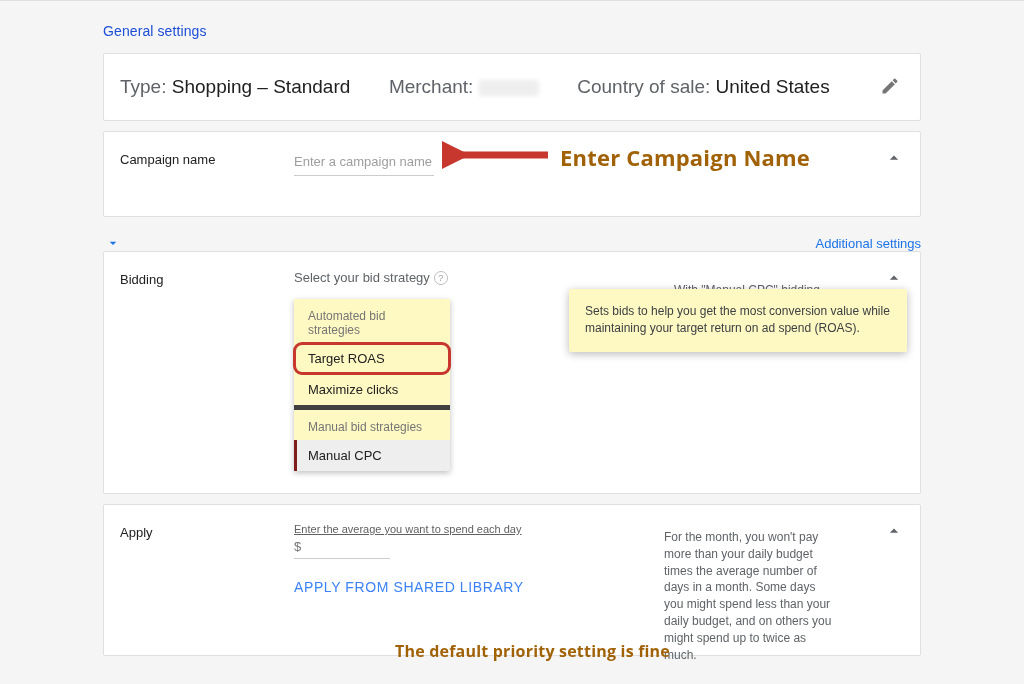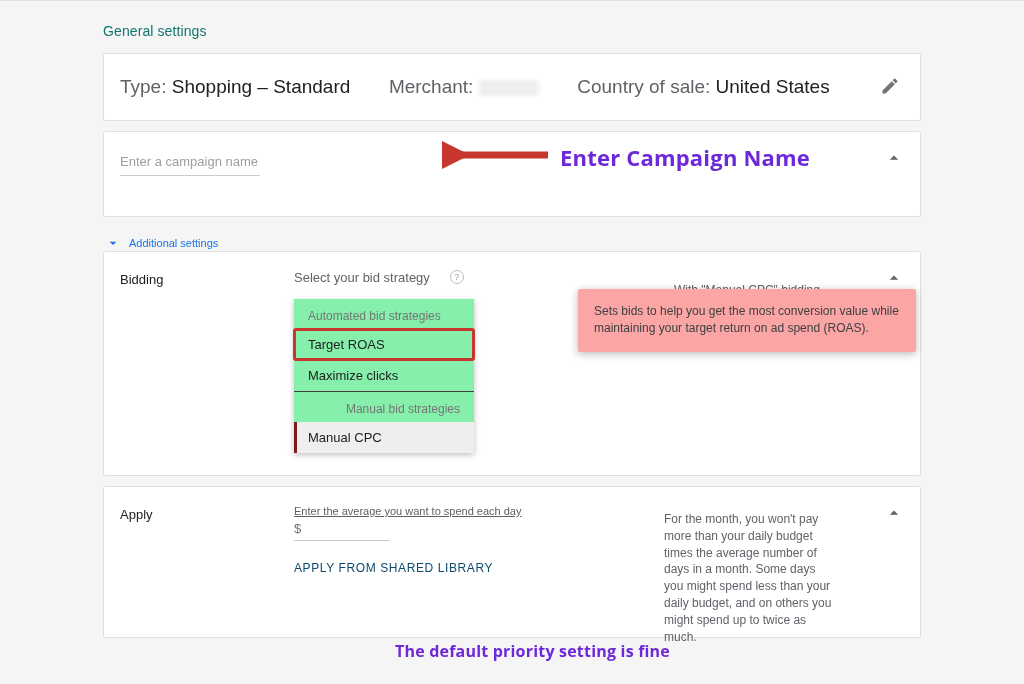--- a/index.html
+++ b/index.html
@@ -1,52 +1,52 @@
 <!DOCTYPE html>
 <html><head>
 <meta charset="utf-8">
 <style>
   * { box-sizing: border-box; margin: 0; padding: 0; }
   html, body { width: 1024px; height: 684px; font-family: "Helvetica Neue", Arial, sans-serif; background:#f5f5f5; color:#212121; overflow:hidden; }
   .page { padding: 0 0 0 0; border-top:1px solid #e0e0e0; }
   .container { width: 818px; margin-left: 103px; }
-  .section-title { font-size: 14px; font-weight:500; color:#0f766e; padding: 22px 0 14px 0; letter-spacing:0.1px;}
+  .section-title { font-size: 14px; font-weight:500; color:#1d4ed8; padding: 22px 0 14px 0; letter-spacing:0.1px;}
   .card { background:#fff; border:1px solid #e0e0e0; border-radius:2px; position:relative; }
   .row { display:flex; align-items:flex-start; padding: 18px 22px 18px 16px; position:relative; }
   .label-col { width: 174px; flex:none; font-size:13px; color:#212121; padding-top:2px; }
   .body-col { flex:1 1 auto; font-size:13px; color:#5f6368; position:relative; }
   .chev { position:absolute; right:16px; top:16px; color:#5f6368; }
   .chev svg { width:20px; height:20px; display:block; }
   .type-card .row { padding-top:22px; padding-bottom:22px; align-items:center;}
   .kv { font-size:19px; color:#5f6368; }
   .kv b { color:#212121; font-weight:400; }
   .kv .gap { display:inline-block; width:28px;}
   .blur { display:inline-block; width:60px; height:16px; background:#eee; filter:blur(2px); vertical-align:middle; border-radius:2px;}
   .pencil { position:absolute; right:20px; top:22px; color:#757575; }
   .pencil svg { width:20px; height:20px; }
   .input-line { border:none; border-bottom:1px solid #ccc; font-size:13px; padding:4px 0 6px 0; width:140px; outline:none; background:transparent; }
   .input-line::placeholder { color:#9e9e9e; }
-  .additional { display:flex; align-items:center; gap:8px; color:#1a73e8; font-size:11px; padding:18px 0 0 2px; cursor:pointer;}
+  .additional { display:flex; align-items:center; gap:2px; color:#1a73e8; font-size:13px; padding:18px 0 0 2px; cursor:pointer;justify-content:space-between;}
   .additional svg { width:16px; height:16px; }
-  .bid-body .help { display:inline-flex; align-items:flex-start; gap:20px; color:#5f6368;}
+  .bid-body .help { display:inline-flex; align-items:flex-end; gap:4px; color:#5f6368;}
   .qmark { width:14px; height:14px; border:1px solid #bdbdbd; border-radius:50%; display:inline-flex; align-items:center; justify-content:center; font-size:9px; color:#9e9e9e; }
-  .dropdown { margin-top:14px; width:180px; box-shadow:0 2px 6px rgba(0,0,0,.25); background:#86efac; position:relative; }
+  .dropdown { margin-top:14px; width:156px; box-shadow:0 2px 6px rgba(0,0,0,.25); background:#fef9c3; position:relative; }
   .dd-group-label { font-size:12px; color:#757575; padding:10px 14px 6px; }
   .dd-item { font-size:13px; color:#212121; padding:8px 14px; cursor:pointer; }
   .dd-item.sel { background:#eeeeee; border-left:3px solid #7f1d1d; padding-left:11px;}
-  .dd-highlight { outline:3px solid #c7372d; outline-offset:-2px; border-radius:2px;}
+  .dd-highlight { outline:3px solid #c7372d; outline-offset:-2px; border-radius:8px;}
   .info-panel { width:160px; font-size:12px; line-height:1.4; color:#5f6368; position:absolute; right:64px; top:12px; }
-  .tooltip { position:absolute; left:284px; top:-10px; width:338px; background:#fca5a5; box-shadow:0 2px 8px rgba(0,0,0,.28); padding:14px 16px; font-size:12px; color:#3c4043; line-height:1.45; border-radius:2px; z-index:30;}
+  .tooltip { position:absolute; left:275px; top:-10px; width:338px; background:#fef9c3; box-shadow:0 2px 8px rgba(0,0,0,.28); padding:14px 16px; font-size:12px; color:#3c4043; line-height:1.45; border-radius:2px; z-index:30;}
   .bidding-card { position:relative; overflow:visible; margin-bottom:10px;}
   .budget-card { position:relative; margin-bottom:10px;}
   .budget-body .hint { font-size:11px; color:#616161; text-decoration:underline;}
   .budget-body .dollar { font-size:13px; color:#757575; display:block; border-bottom:1px solid #ccc; width:96px; padding:4px 0 4px 0; margin-bottom:20px;}
-  .apply-lib { font-size:12px; letter-spacing:0.6px; color:#0c4a6e; text-transform:uppercase; cursor:pointer;}
+  .apply-lib { font-size:14px; letter-spacing:0.6px; color:#3b82f6; text-transform:uppercase; cursor:pointer;}
   
-  .ann { position:absolute; color:#6d28d9; font-weight:700; font-size:20px; font-family: "Open Sans", "Arial Black", Arial, sans-serif; letter-spacing:0.2px; z-index:50; pointer-events:none;}
+  .ann { position:absolute; color:#a16207; font-weight:700; font-size:20px; font-family: "Open Sans", "Arial Black", Arial, sans-serif; letter-spacing:0.2px; z-index:50; pointer-events:none;}
   .ann.a1 { left:560px; top:142px; font-size:22px;}
   .ann.a2 { left:395px; top:640px; font-size:16px;}
   .arrow-wrap { position:absolute; left:442px; top:140px; z-index:49; pointer-events:none;}
   .section-title.bb { padding-top:30px;}
 </style>
 </head>
 <body>
 
 <div class="page">
   <div class="container">
@@ -68,20 +68,21 @@
         <span class="pencil">
           <svg viewBox="0 0 24 24" fill="currentColor">
               <path d="M3 17.25V21h3.75l11.06-11.06-3.75-3.75L3 17.25zM20.71 7.04a1 1 0 0 0 0-1.41l-2.34-2.34a1 1 0 0 0-1.41 0l-1.83 1.83 3.75 3.75 1.83-1.83z"></path>
             </svg>
         </span>
       </div>
     </div>
 
     <div class="card">
       <div class="row" style="padding-bottom:40px;">
+        <div class="label-col">Campaign name</div>
         <div class="body-col">
           <input class="input-line" type="text" placeholder="Enter a campaign name" style="">
         </div>
         <span class="chev">
           <svg viewBox="0 0 24 24" fill="currentColor">
               <path d="M7 14l5-5 5 5z"></path>
             </svg>
         </span>
       </div>
     </div>
@@ -101,21 +102,21 @@
           <span class="help">
             <span>Select your bid strategy</span>
             <span class="qmark">?</span>
           </span>
 
           <div style="position:relative;">
             <div class="dropdown">
               <div class="dd-group-label">Automated bid strategies</div>
               <div class="dd-item dd-highlight">Target ROAS</div>
               <div class="dd-item">Maximize clicks</div>
-              <div class="dd-group-label" style="border-top:1px solid #404040;text-align:right;">Manual bid strategies</div>
+              <div class="dd-group-label" style="border-top:5px solid #404040;">Manual bid strategies</div>
               <div class="dd-item sel">Manual CPC</div>
             </div>
             <div class="tooltip">Sets bids to help you get the most conversion value while maintaining your target return on ad spend (ROAS).</div>
           </div>
 
           <div class="info-panel">With "Manual CPC" bidding, you set your own maximum cost-per-click (CPC) for your ads.</div>
         </div>
         <span class="chev">
           <svg viewBox="0 0 24 24" fill="currentColor">
               <path d="M7 14l5-5 5 5z"></path>

